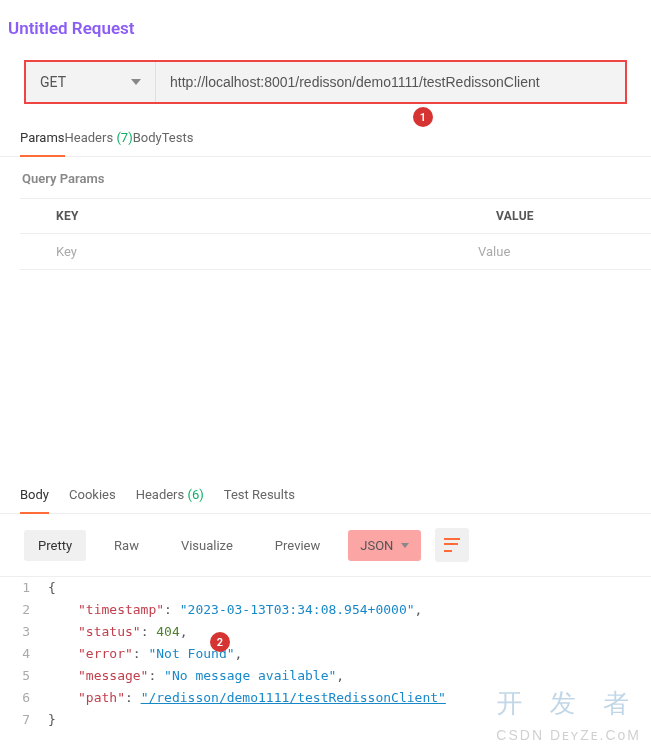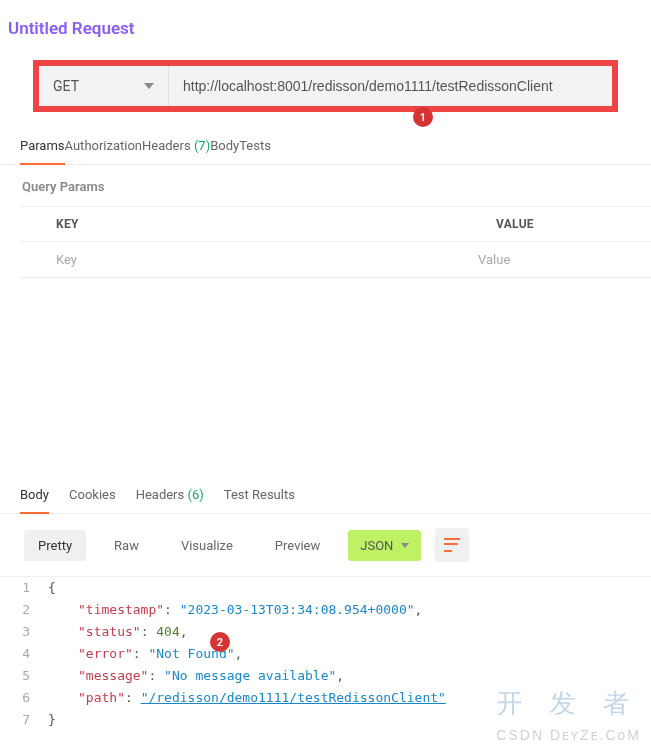--- a/index.html
+++ b/index.html
@@ -13,24 +13,24 @@
       overflow: hidden;
       position: relative;
     }
     .request-title {
       padding: 18px 8px 14px;
       font-size: 17px;
       font-weight: 600;
       color: #8b5cf6;
     }
     .request-bar {
-      margin: 8px 33px 14px;
+      margin: 8px 24px 14px;
       display: flex;
       background: #f3f3f3;
-      border: 6px solid #ef4444;
+      border: 2px solid #ef4444;
     }
     .method-select {
       width: 130px;
       padding: 12px 14px;
       display: flex;
       align-items: center;
       justify-content: space-between;
       border-right: 1px solid #e0e0e0;
       cursor: pointer;
       color: #555;
@@ -142,21 +142,21 @@
     }
     .view-btn {
       padding: 8px 14px;
       cursor: pointer;
       color: #666;
       font-size: 13px;
       border-radius: 3px;
     }
     .view-btn.active { background: #f0f0f0; color: #333; }
     .format-select {
-      background: #bef264;
+      background: #fca5a5;
       padding: 8px 12px;
       display: flex;
       align-items: center;
       gap: 8px;
       cursor: pointer;
       color: #555;
       border-radius: 3px;
     }
     .format-select .chevron-down { border-top-color: #888; border-left-width: 4px; border-right-width: 4px; border-top-width: 5px; }
     .wrap-btn {
@@ -233,21 +233,20 @@
     <span>GET</span>
     <span class="chevron-down"></span>
   </div>
   <input class="url-input" value="http://localhost:8001/redisson/demo1111/testRedissonClient" style="">
 </div>
 
 <div class="badge-annotation badge-1">1</div>
 
 <div class="tabs">
   <div class="tab active">Params</div>
-  <div class="tab">Authorization</div>
   <div class="tab">
     <span>Headers</span>
     <span class="count-green">(7)</span>
   </div>
   <div class="tab">Body</div>
   <div class="tab">Tests</div>
 </div>
 
 <div class="query-params-label">Query Params</div>
 

